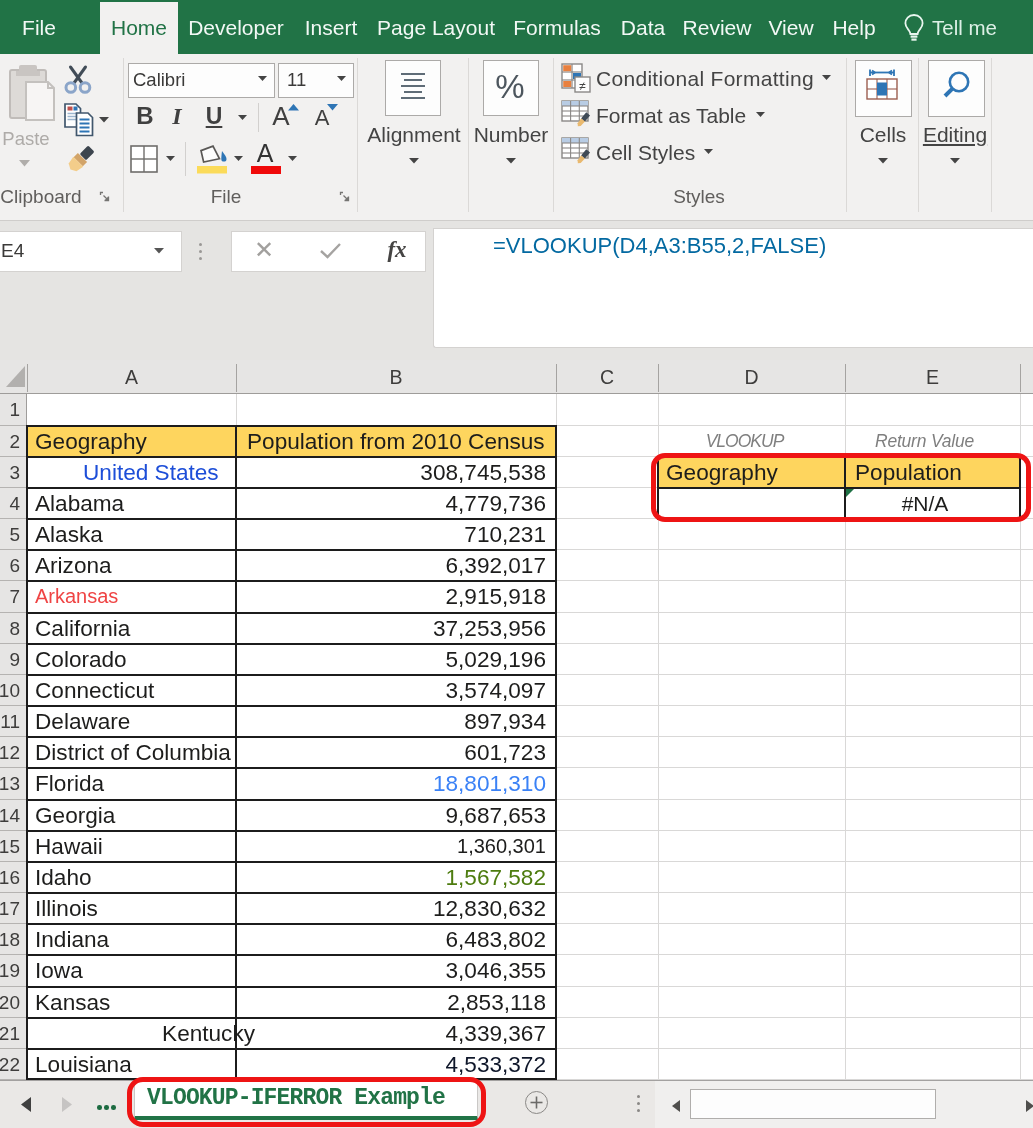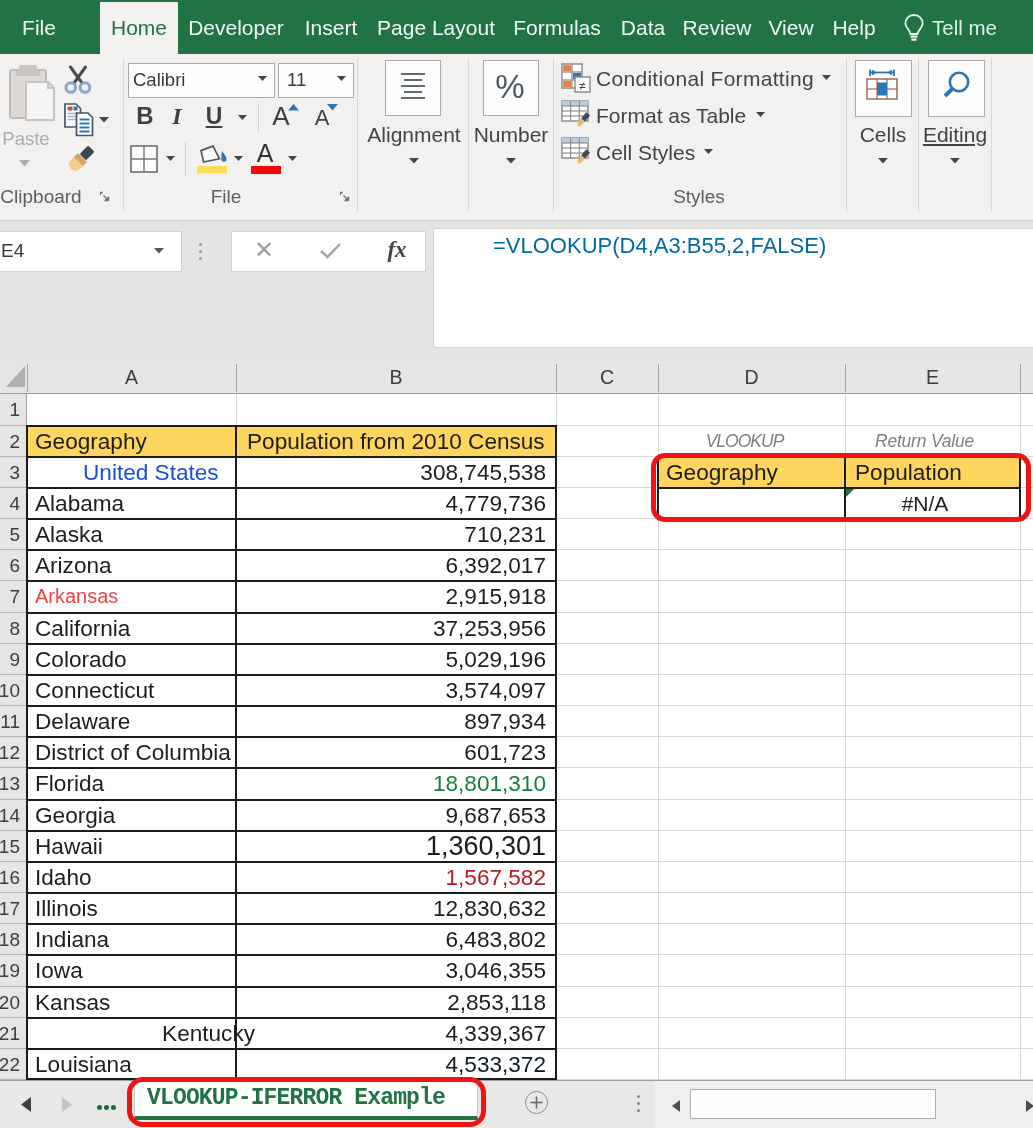--- a/index.html
+++ b/index.html
@@ -399,27 +399,27 @@
 <div class="abs" style="left:246px;top:612.5899999999999px;width:300px;height:31.17px;line-height:31.17px;text-align:right;color:#1d1d1c;font-size:22.6px;">37,253,956</div>
 <div class="abs" style="left:35px;top:643.76px;width:220px;height:31.17px;line-height:31.17px;text-align:left;color:#1d1d1c;font-size:22.6px;">Colorado</div>
 <div class="abs" style="left:246px;top:643.76px;width:300px;height:31.17px;line-height:31.17px;text-align:right;color:#1d1d1c;font-size:22.6px;">5,029,196</div>
 <div class="abs" style="left:35px;top:674.9300000000001px;width:220px;height:31.17px;line-height:31.17px;text-align:left;color:#1d1d1c;font-size:22.6px;">Connecticut</div>
 <div class="abs" style="left:246px;top:674.9300000000001px;width:300px;height:31.17px;line-height:31.17px;text-align:right;color:#1d1d1c;font-size:22.6px;">3,574,097</div>
 <div class="abs" style="left:35px;top:706.1px;width:220px;height:31.17px;line-height:31.17px;text-align:left;color:#1d1d1c;font-size:22.6px;">Delaware</div>
 <div class="abs" style="left:246px;top:706.1px;width:300px;height:31.17px;line-height:31.17px;text-align:right;color:#1d1d1c;font-size:22.6px;">897,934</div>
 <div class="abs" style="left:35px;top:737.27px;width:220px;height:31.17px;line-height:31.17px;text-align:left;color:#1d1d1c;font-size:22.6px;">District of Columbia</div>
 <div class="abs" style="left:246px;top:737.27px;width:300px;height:31.17px;line-height:31.17px;text-align:right;color:#1d1d1c;font-size:22.6px;">601,723</div>
 <div class="abs" style="left:35px;top:768.44px;width:220px;height:31.17px;line-height:31.17px;text-align:left;color:#1d1d1c;font-size:22.6px;">Florida</div>
-<div class="abs" style="left:246px;top:768.44px;width:300px;height:31.17px;line-height:31.17px;text-align:right;color:#15803d;font-size:22.6px;">18,801,310</div>
+<div class="abs" style="left:246px;top:768.44px;width:300px;height:31.17px;line-height:31.17px;text-align:right;color:#3b82f6;font-size:22.6px;">18,801,310</div>
 <div class="abs" style="left:35px;top:799.61px;width:220px;height:31.17px;line-height:31.17px;text-align:left;color:#1d1d1c;font-size:22.6px;">Georgia</div>
 <div class="abs" style="left:246px;top:799.61px;width:300px;height:31.17px;line-height:31.17px;text-align:right;color:#1d1d1c;font-size:22.6px;">9,687,653</div>
 <div class="abs" style="left:35px;top:830.78px;width:220px;height:31.17px;line-height:31.17px;text-align:left;color:#1d1d1c;font-size:22.6px;">Hawaii</div>
-<div class="abs" style="left:246px;top:830.78px;width:300px;height:31.17px;line-height:31.17px;text-align:right;color:#1d1d1c;font-size:27px;">1,360,301</div>
+<div class="abs" style="left:246px;top:830.78px;width:300px;height:31.17px;line-height:31.17px;text-align:right;color:#1d1d1c;font-size:20px;">1,360,301</div>
 <div class="abs" style="left:35px;top:861.95px;width:220px;height:31.17px;line-height:31.17px;text-align:left;color:#1d1d1c;font-size:22.6px;">Idaho</div>
-<div class="abs" style="left:246px;top:861.95px;width:300px;height:31.17px;line-height:31.17px;text-align:right;color:#b91c1c;font-size:22.6px;">1,567,582</div>
+<div class="abs" style="left:246px;top:861.95px;width:300px;height:31.17px;line-height:31.17px;text-align:right;color:#4d7c0f;font-size:22.6px;">1,567,582</div>
 <div class="abs" style="left:35px;top:893.12px;width:220px;height:31.17px;line-height:31.17px;text-align:left;color:#1d1d1c;font-size:22.6px;">Illinois</div>
 <div class="abs" style="left:246px;top:893.12px;width:300px;height:31.17px;line-height:31.17px;text-align:right;color:#1d1d1c;font-size:22.6px;">12,830,632</div>
 <div class="abs" style="left:35px;top:924.29px;width:220px;height:31.17px;line-height:31.17px;text-align:left;color:#1d1d1c;font-size:22.6px;">Indiana</div>
 <div class="abs" style="left:246px;top:924.29px;width:300px;height:31.17px;line-height:31.17px;text-align:right;color:#1d1d1c;font-size:22.6px;">6,483,802</div>
 <div class="abs" style="left:35px;top:955.46px;width:220px;height:31.17px;line-height:31.17px;text-align:left;color:#1d1d1c;font-size:22.6px;">Iowa</div>
 <div class="abs" style="left:246px;top:955.46px;width:300px;height:31.17px;line-height:31.17px;text-align:right;color:#1d1d1c;font-size:22.6px;">3,046,355</div>
 <div class="abs" style="left:35px;top:986.63px;width:220px;height:31.17px;line-height:31.17px;text-align:left;color:#1d1d1c;font-size:22.6px;">Kansas</div>
 <div class="abs" style="left:246px;top:986.63px;width:300px;height:31.17px;line-height:31.17px;text-align:right;color:#1d1d1c;font-size:22.6px;">2,853,118</div>
 <div class="abs" style="left:35px;top:1017.8000000000001px;width:220px;height:31.17px;line-height:31.17px;text-align:right;color:#1d1d1c;font-size:22.6px;">Kentucky</div>
 <div class="abs" style="left:246px;top:1017.8000000000001px;width:300px;height:31.17px;line-height:31.17px;text-align:right;color:#1d1d1c;font-size:22.6px;">4,339,367</div>

